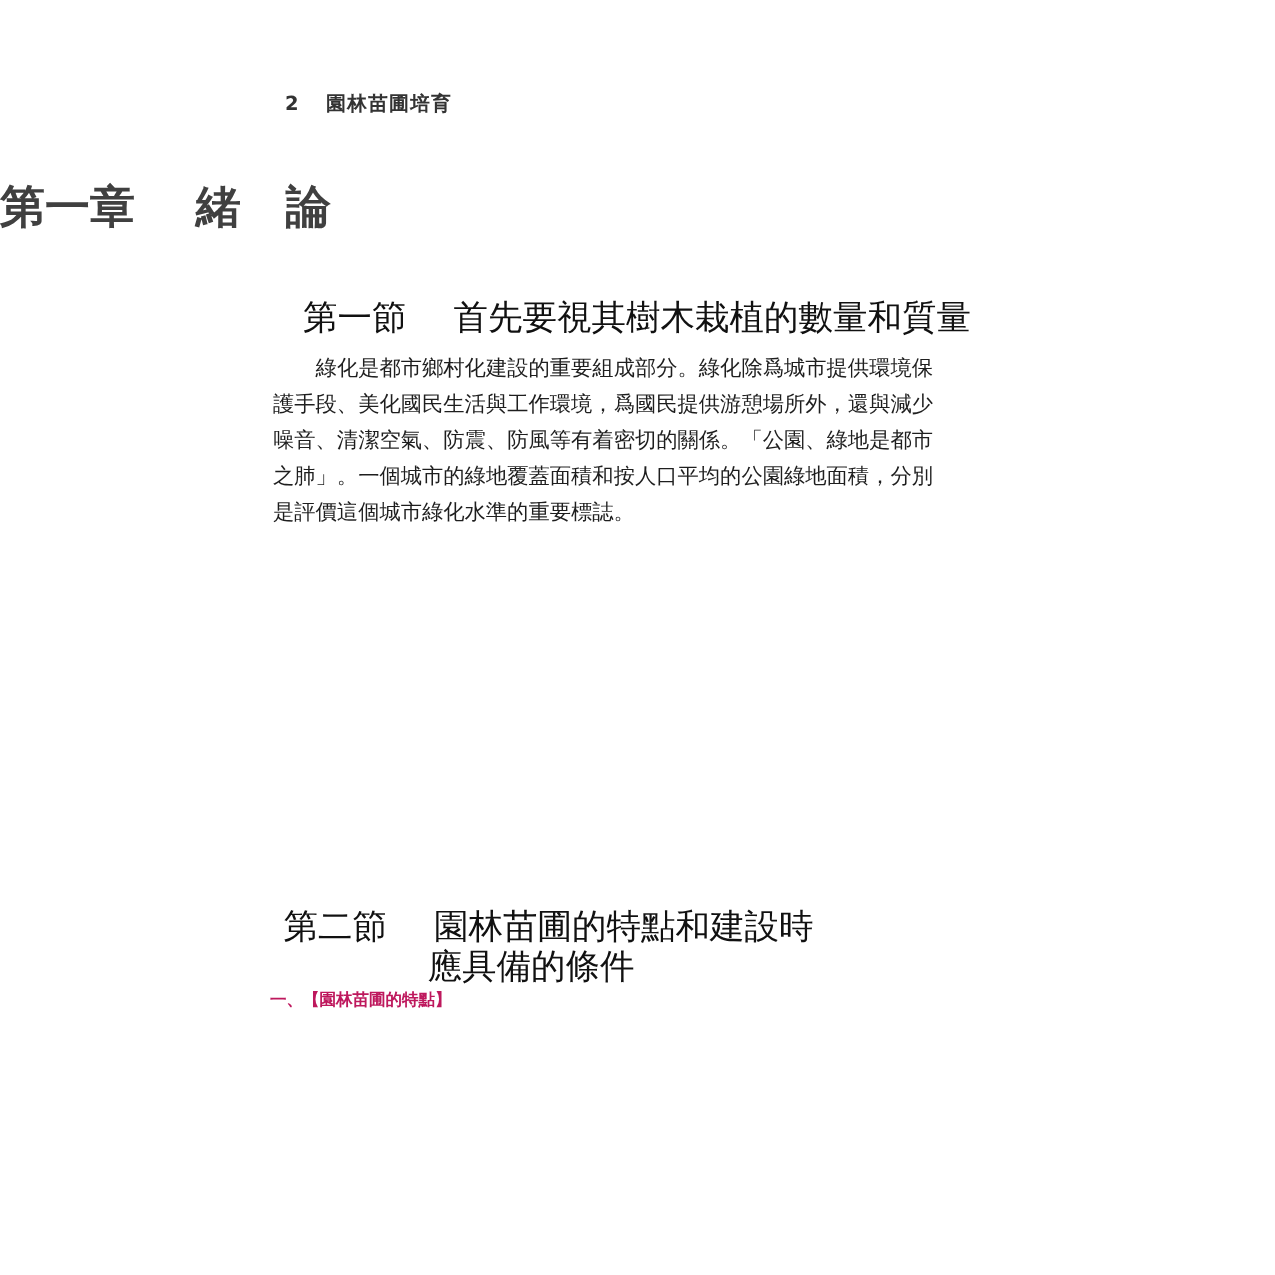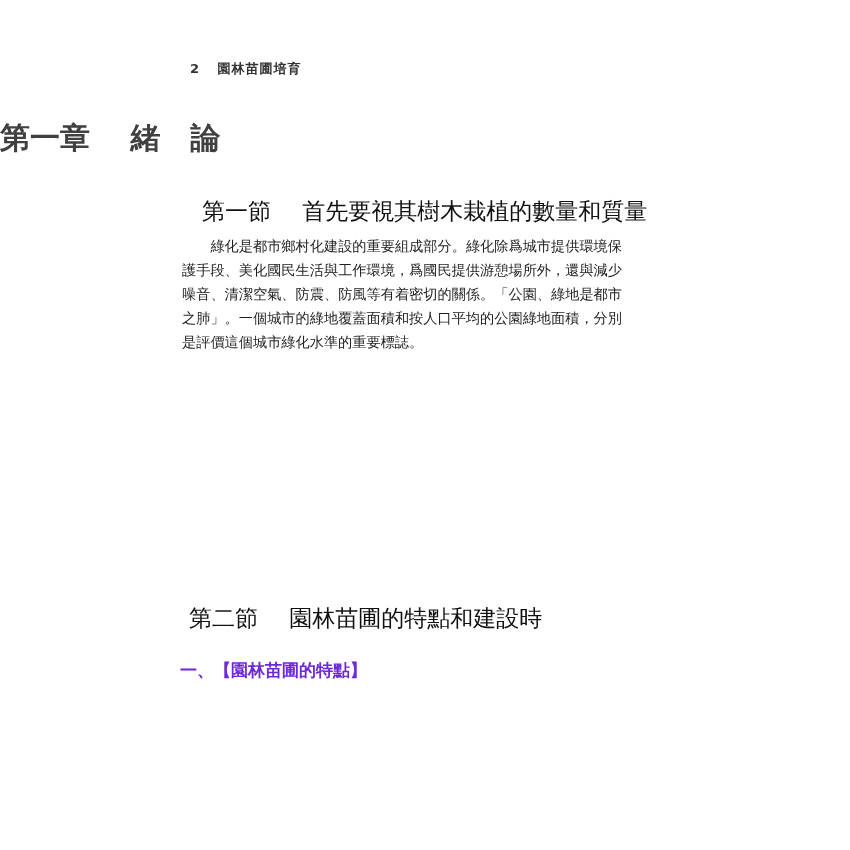--- a/index.html
+++ b/index.html
@@ -76,22 +76,22 @@
     }
     .body-text p {
       margin: 0;
       text-indent: 2em;
     }
     .block1 { top: 234px; }
     .subheading {
       position: absolute;
       left: 180px;
       top: 659px;
-      font-size: 17px;
-      color: #6d28d9;
+      font-size: 11px;
+      color: #be185d;
       font-weight: bold;
     }
     .block2 { top: 683px; }
   </style>
 </head>
 <body>
 
 <div class="page">
 
   <div class="running-head">
@@ -109,20 +109,21 @@
     <span class="sec-name">首先要視其樹木栽植的數量和質量</span>
   </div>
 
   <div class="body-text block1">
     <p>綠化是都市鄉村化建設的重要組成部分。綠化除爲城市提供環境保護手段、美化國民生活與工作環境，爲國民提供游憩場所外，還與減少噪音、清潔空氣、防震、防風等有着密切的關係。「公園、綠地是都市之肺」。一個城市的綠地覆蓋面積和按人口平均的公園綠地面積，分別是評價這個城市綠化水準的重要標誌。</p>
   </div>
 
   <div class="section-title sec2">
     <span class="sec-num">第二節</span>
     <span class="sec-name">園林苗圃的特點和建設時</span>
+    <span class="sec-name-line2">應具備的條件</span>
   </div>
 
   <div class="subheading">一、【園林苗圃的特點】</div>
 
   <div class="body-text block2">
   </div>
 
 </div>
 
 </body></html>

